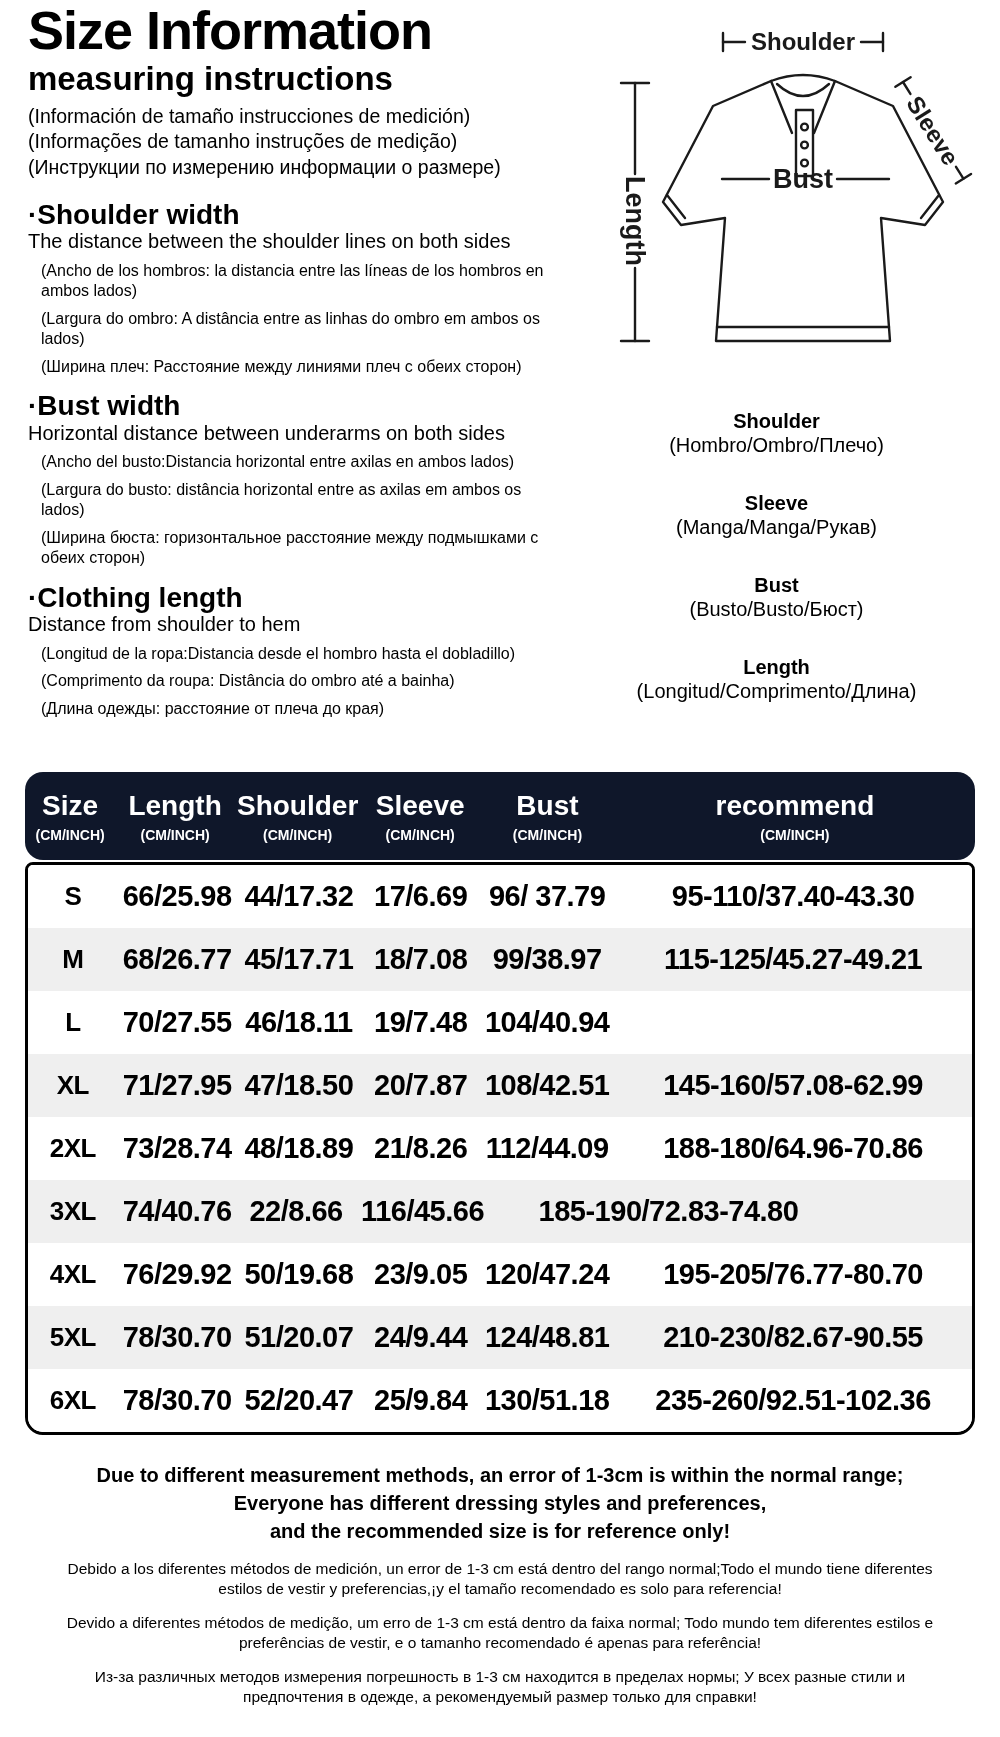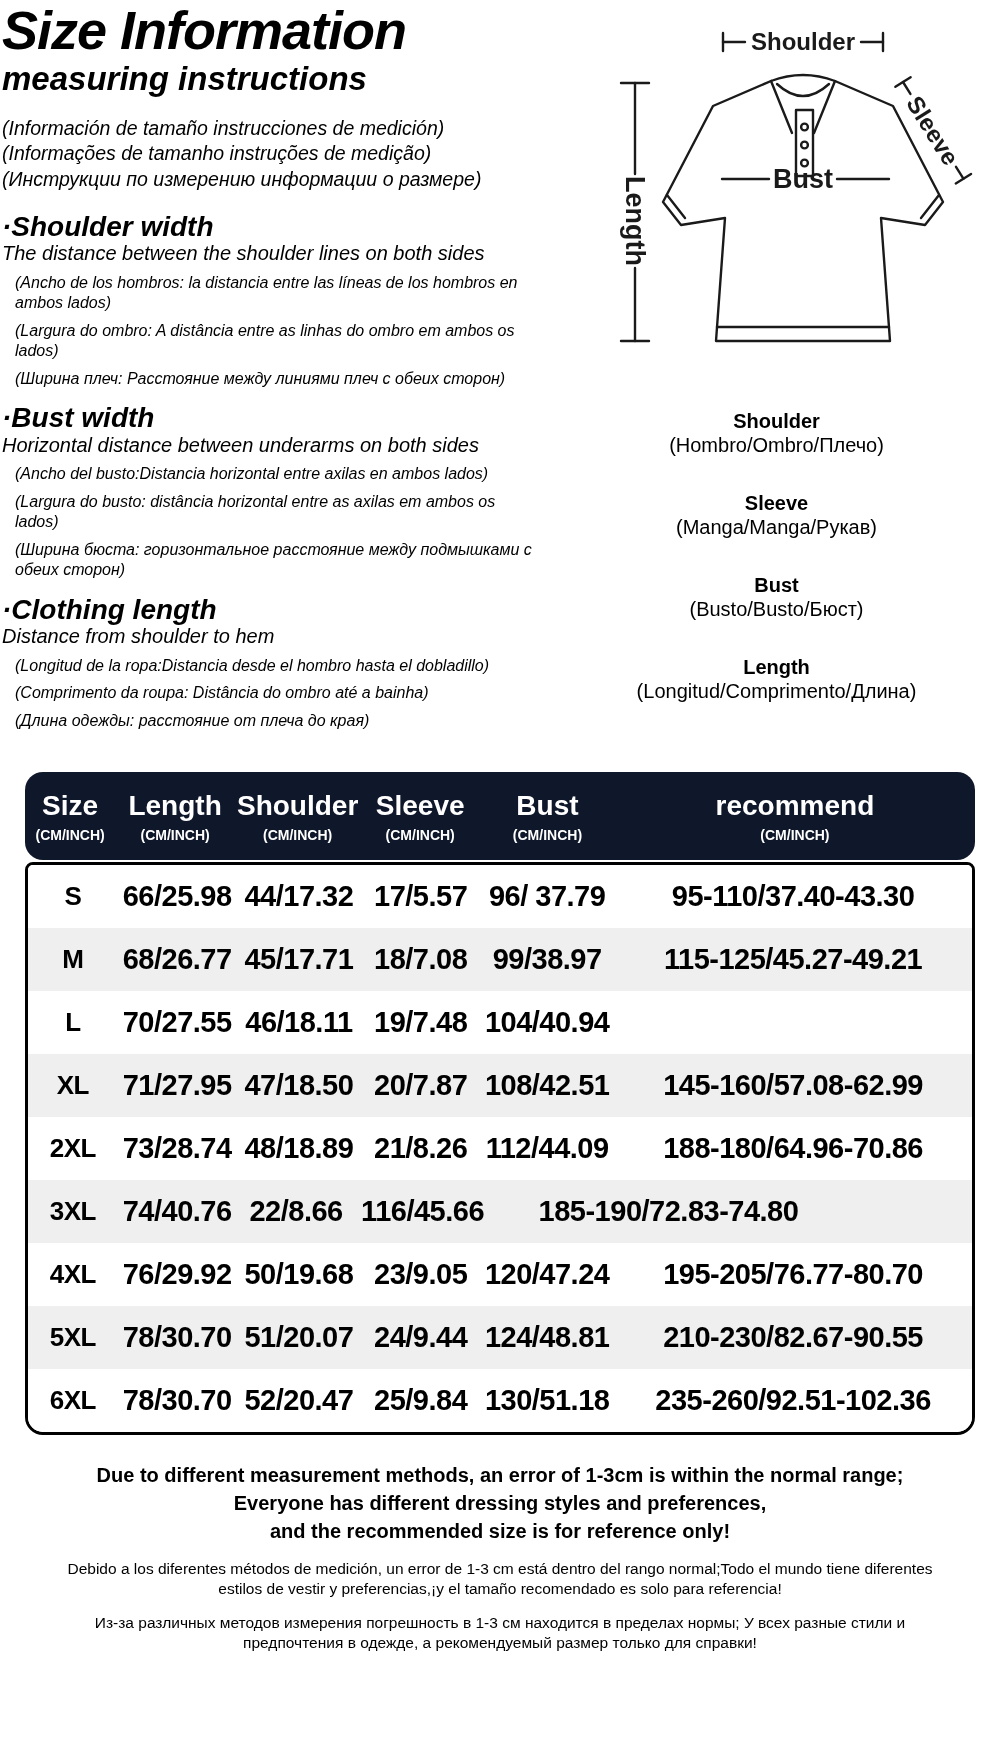--- a/index.html
+++ b/index.html
@@ -6,24 +6,24 @@
   body {
     width:1000px; height:1737px;
     background:#ffffff; color:#000;
     font-family:"Liberation Sans", sans-serif;
     overflow:hidden;
     -webkit-font-smoothing:antialiased;
   }
   .top { position:relative; height:700px; }
 
   
-  .left-col { position:absolute; left:2px; top:2px; width:532px;font-style:italic; }
+  .left-col { position:absolute; left:28px; top:2px; width:532px; }
   .title { font-size:54px; font-weight:bold; line-height:1.06; letter-spacing:-1px; }
   .subtitle { font-size:33px; font-weight:bold; line-height:1.1; margin-top:2px; }
-  .title-trans { margin-top:18px; font-size:19.5px; line-height:25.5px; }
+  .title-trans { margin-top:6px; font-size:19.5px; line-height:25.5px; }
   .sections { margin-top:19px; }
   .section { margin-bottom:13px; }
   .sec-heading { font-size:28px; font-weight:bold; line-height:1.12; }
   .sec-desc { font-size:20px; line-height:1.18; margin-left:0; }
   .sec-trans { font-size:16px; line-height:20.5px; margin:7px 0 0 13px; }
 
   
   .diagram { position:absolute; left:553px; top:6px; width:447px; height:347px; }
   .diagram svg text { font-family:"Liberation Sans", sans-serif; fill:#1a1a1a; }
   .diagram svg line, .diagram svg path, .diagram svg rect, .diagram svg circle { stroke:#1a1a1a; }
@@ -195,21 +195,21 @@
     <div class="th col-recommend">
       <div class="th-label">recommend</div>
       <div class="th-unit">(CM/INCH)</div>
     </div>
   </div>
   <div class="tbody">
       <div class="trow">
         <div class="td col-size">S</div>
         <div class="td col-length">66/25.98</div>
         <div class="td col-shoulder">44/17.32</div>
-        <div class="td col-sleeve">17/5.57</div>
+        <div class="td col-sleeve">17/6.69</div>
         <div class="td col-bust">96/ 37.79</div>
         <div class="td col-recommend">95-110/37.40-43.30</div>
       </div>
       <div class="trow alt">
         <div class="td col-size">M</div>
         <div class="td col-length">68/26.77</div>
         <div class="td col-shoulder">45/17.71</div>
         <div class="td col-sleeve">18/7.08</div>
         <div class="td col-bust">99/38.97</div>
         <div class="td col-recommend">115-125/45.27-49.21</div>
@@ -271,14 +271,15 @@
     </div>
 </section>
 
 <div class="footer">
   <div class="footer-en">
     <div>Due to different measurement methods, an error of 1-3cm is within the normal range;</div>
     <div>Everyone has different dressing styles and preferences,</div>
     <div>and the recommended size is for reference only!</div>
   </div>
   <div class="footer-trans">Debido a los diferentes métodos de medición, un error de 1-3 cm está dentro del rango normal;Todo el mundo tiene diferentes estilos de vestir y preferencias,¡y el tamaño recomendado es solo para referencia!</div>
+  <div class="footer-trans">Devido a diferentes métodos de medição, um erro de 1-3 cm está dentro da faixa normal; Todo mundo tem diferentes estilos e preferências de vestir, e o tamanho recomendado é apenas para referência!</div>
   <div class="footer-trans">Из-за различных методов измерения погрешность в 1-3 см находится в пределах нормы; У всех разные стили и предпочтения в одежде, а рекомендуемый размер только для справки!</div>
 </div>
 
 </body></html>

